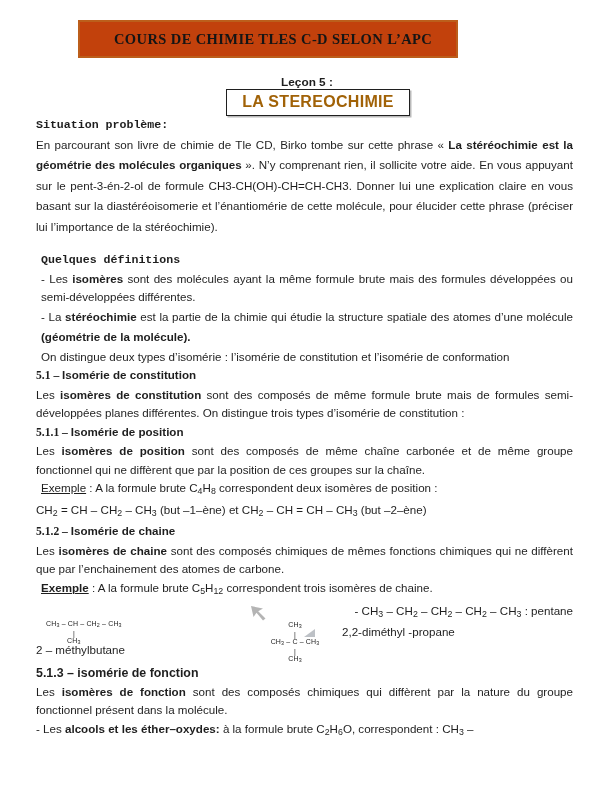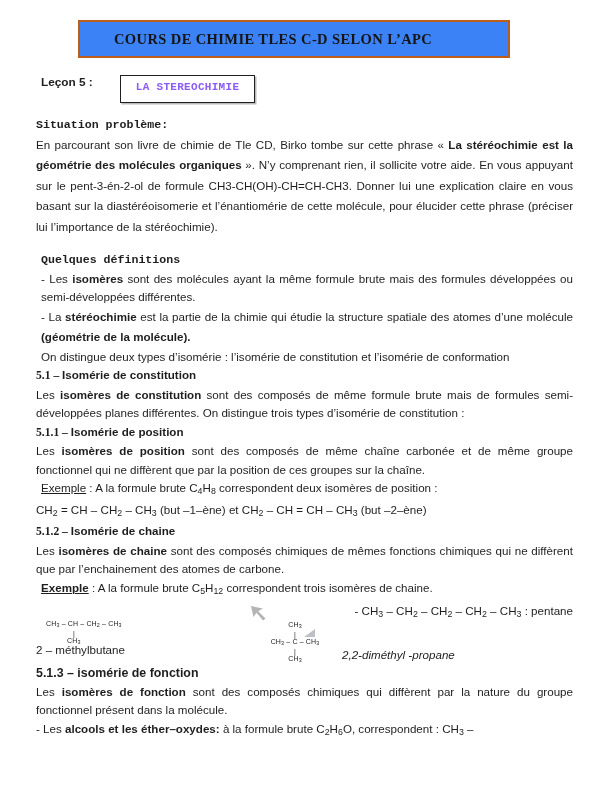--- a/index.html
+++ b/index.html
@@ -4,38 +4,38 @@
 <style>
   html,body{margin:0;padding:0;background:#ffffff;}
   .page{
     position:relative; width:612px; height:792px; margin:0 auto;
     background:#ffffff; overflow:hidden; box-sizing:border-box;
     padding:20px 39px 0 36px;
     font-family:"Liberation Sans","DejaVu Sans",sans-serif;
     color:#1e1e1e; font-size:11.6px;
   }
   .banner{
-    margin-left:42px; width:432px; height:38px;
-    background:#3b82f6; border:2px solid #BC5E1B; box-sizing:border-box;
+    margin-left:42px; width:380px; height:38px;
+    background:#c2410c; border:2px solid #BC5E1B; box-sizing:border-box;
     display:flex; align-items:center; padding-left:34px;
   }
   .banner-title{
     font-family:"Liberation Serif","DejaVu Serif",serif;
     font-weight:700; font-size:14.5px; letter-spacing:.4px; color:#151515;
   }
-  .lesson-row{margin-top:17px; height:28px; display:flex; }
+  .lesson-row{margin-top:17px; height:28px; display:flex; align-items:center;flex-direction:column;}
   .lesson-label{font-weight:700; font-size:11.8px; margin-left:5px;}
   .lesson-box{
     margin-left:27px; border:1.6px solid #1f1f1f; background:#fff;
     box-shadow:1.5px 1.5px 0 rgba(130,130,130,.55);
     padding:3px 15px 4px 15px;
   }
   .lesson-title{
-    font-family:Liberation Mono, monospace;
-    font-weight:700; font-size:11px; letter-spacing:.3px; color:#8b5cf6;
+    font-family:Liberation Sans, sans-serif;
+    font-weight:700; font-size:16px; letter-spacing:.3px; color:#a16207;
   }
   .h{font-weight:700; line-height:18.5px; margin:0;font-family:Liberation Mono, monospace;}
   .t{line-height:18.5px; margin:0;}
   .lh21{line-height:20.5px;}
   .justify{text-align:justify;}
   .mt2{margin-top:2px;text-align:right;} .mt10{margin-top:10px;} .mt13{margin-top:13px;} .mt14{margin-top:14px;}
   .ind{margin-left:5px;}
   .b{font-weight:700;}
   .u{text-decoration:underline;}
   .serif{font-family:"Liberation Serif","DejaVu Serif",serif;}
@@ -43,21 +43,21 @@
   .h513{font-weight:700; font-size:12.4px; line-height:19px; margin:0;}
   .structs{position:relative; height:44px; margin-top:-4px;}
   .struct{position:absolute; font-size:7px; line-height:7.4px; letter-spacing:.15px; color:#222;}
   .sline{display:block;}
   .sl{left:10px; top:0;}
   .sl .bond-l{margin-left:27px;}
   .sl .branch-l{margin-left:21px;}
   .sr{left:228px; top:1px; width:62px; text-align:center;}
   .struct-label{position:absolute; font-size:11.6px; line-height:14px; color:#1e1e1e;}
   .label-left{left:0; top:23px;}
-  .label-right{left:306px; top:28px;font-style:italic;}
+  .label-right{left:306px; top:5px;}
   .artifact{position:absolute; opacity:.75;}
   .arrow{left:214px; top:-15px;}
   .wedge{left:268px; top:9px;}
 </style>
 </head>
 <body>
 
 <div class="page">
 
   <div class="banner">

